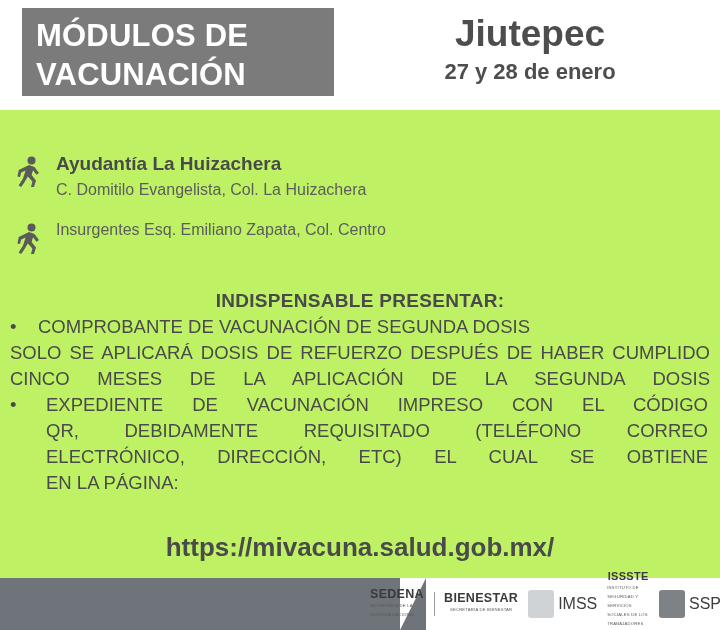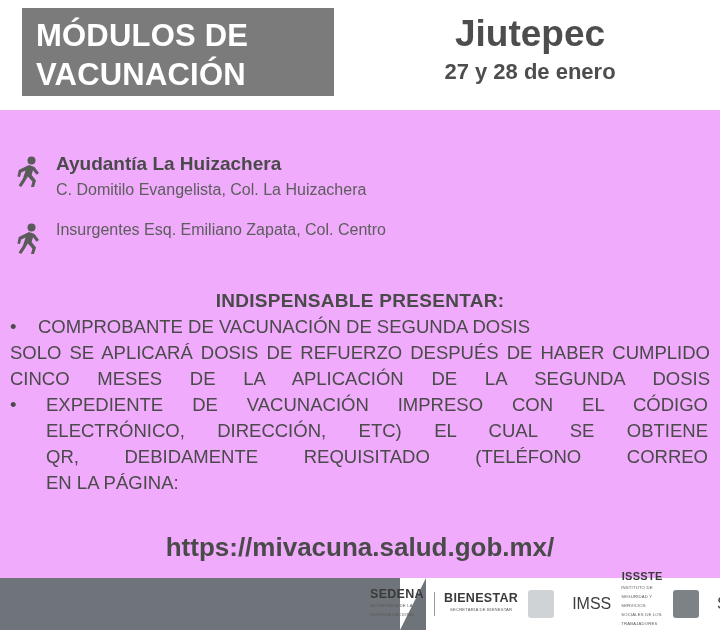--- a/index.html
+++ b/index.html
@@ -11,21 +11,21 @@
     height: 630px;
     background: #ffffff;
     font-family: "Liberation Sans", sans-serif;
     overflow: hidden;
     position: relative;
   }
   .poster {
     position: relative;
     width: 720px;
     height: 630px;
-    background: #f0abfc;
+    background: #bef264;
     overflow: hidden;
   }
 
   
   .header {
     position: relative;
     height: 110px;
     background: #ffffff;
   }
   .header-badge {
@@ -245,21 +245,21 @@
     border-radius: 3px;
     background: #cfd3d6;
     position: relative;
   }
   .logo-emblem.dark {
     background: #7d8287;
   }
   .logo-badge {
     display: flex;
     align-items: center;
-    gap: 18px;
+    gap: 4px;
   }
 </style>
 </head>
 <body>
 
 <div class="poster">
 
   <div class="header">
     <div class="header-badge">
       <div>MÓDULOS DE</div>
@@ -303,22 +303,22 @@
     <div class="req-bullet">
       <span class="dot">•</span><span>COMPROBANTE DE VACUNACIÓN DE SEGUNDA DOSIS</span>
     </div>
 
     <div class="req-block">SOLO SE APLICARÁ DOSIS DE REFUERZO DESPUÉS DE HABER CUMPLIDO CINCO MESES DE LA APLICACIÓN DE LA SEGUNDA DOSIS</div>
 
     <div class="req-bullet2">
       <span class="dot">•</span>
       <span class="body">
         <span class="just">EXPEDIENTE DE VACUNACIÓN IMPRESO CON EL CÓDIGO</span>
+        <span class="just">QR, DEBIDAMENTE REQUISITADO (TELÉFONO CORREO</span>
         <span class="just">ELECTRÓNICO, DIRECCIÓN,  ETC)  EL CUAL SE OBTIENE</span>
-        <span class="just">QR, DEBIDAMENTE REQUISITADO (TELÉFONO CORREO</span>
         <span>EN LA PÁGINA:</span>
       </span>
     </div>
   </div>
 
   <div class="url">https://mivacuna.salud.gob.mx/</div>
 
   <div class="footer">
     <div class="footer-grey"></div>
     <div class="logos">

